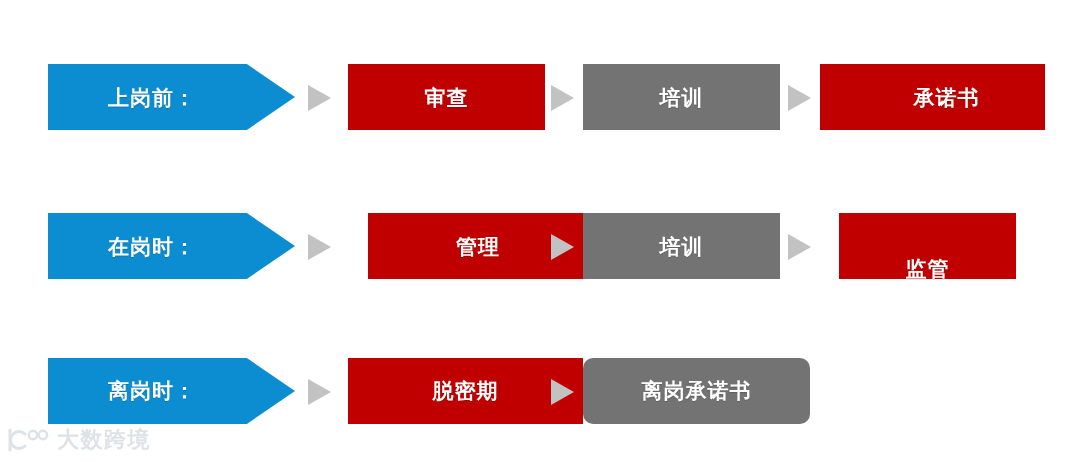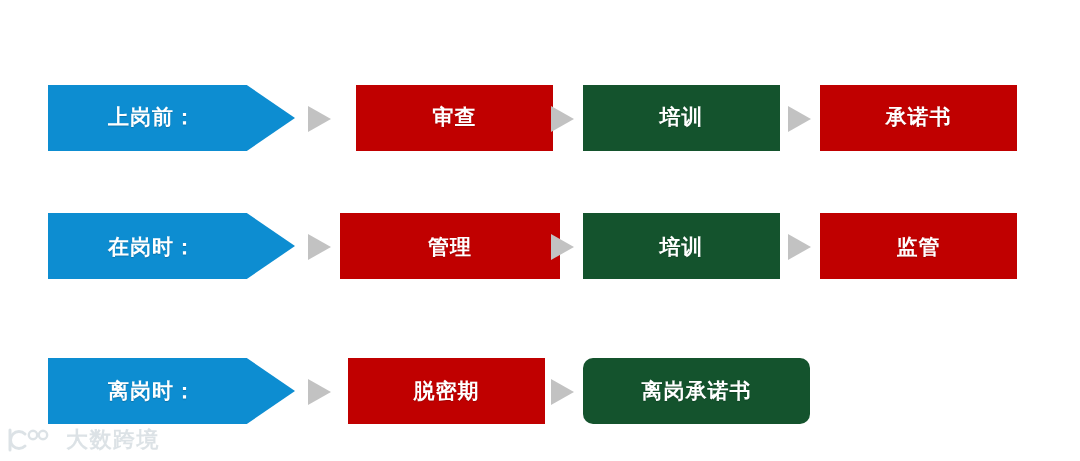--- a/index.html
+++ b/index.html
@@ -74,40 +74,40 @@
   
   .step-box {
     position: absolute;
     top: 0;
     height: 66px;
     display: flex;
     align-items: center;
     justify-content: center;
   }
   .step-box.red  { background: #c00000; }
-  .step-box.blue { background: #14532d; }
+  .step-box.blue { background: #737373; }
   .step-box .txt {
     color: #ffffff;
     font-size: 21px;
     font-weight: bold;
     letter-spacing: 1px;
     line-height: 1;
     white-space: nowrap;
     text-shadow: 0 1px 1px rgba(0,0,0,0.18);
   }
 
   
   #watermark {
     position: absolute;
     left: 6px;
     bottom: 4px;
     height: 34px;
     display: flex;
     align-items: center;
-    gap: 16px;
+    gap: 7px;
     opacity: 0.30;
     pointer-events: none;
   }
   #watermark .wm-logo {
     width: 44px;
     height: 26px;
     flex: 0 0 auto;
   }
   #watermark .wm-text {
     color: #8fa3ae;
@@ -125,76 +125,76 @@
     height: 9px;
     background: #0d8dd1;
     opacity: 0.30;
   }
 </style>
 </head>
 <body>
 
 <div id="flow-canvas">
 
-  <div class="flow-row" style="top:85px;font-family:Liberation Mono, monospace;">
+  <div class="flow-row" style="top:64px;">
     <div class="stage-label">
       <span class="txt">上岗前：</span>
     </div>
     <div class="connector" style="left:308px;">
       <div class="tri"></div>
     </div>
-    <div class="step-box red" style="left:348px; width:197px;margin-left:8px;">
+    <div class="step-box red" style="left:348px; width:197px;">
       <span class="txt">审查</span>
     </div>
     <div class="connector" style="left:551px;">
       <div class="tri"></div>
     </div>
     <div class="step-box blue" style="left:583px; width:197px;">
       <span class="txt">培训</span>
     </div>
     <div class="connector" style="left:788px;">
       <div class="tri"></div>
     </div>
-    <div class="step-box red" style="left:820px; width:197px;">
+    <div class="step-box red" style="left:820px; width:197px;padding-left:28px;">
       <span class="txt">承诺书</span>
     </div>
   </div>
 
   <div class="flow-row" style="top:213px;padding-left:25px;">
     <div class="stage-label">
       <span class="txt">在岗时：</span>
     </div>
     <div class="connector" style="left:308px;">
       <div class="tri"></div>
     </div>
-    <div class="step-box red" style="left:340px; width:220px;">
+    <div class="step-box red" style="left:368px; width:220px;">
       <span class="txt">管理</span>
     </div>
     <div class="connector" style="left:551px;">
       <div class="tri"></div>
     </div>
     <div class="step-box blue" style="left:583px; width:197px;">
       <span class="txt">培训</span>
     </div>
     <div class="connector" style="left:788px;">
       <div class="tri"></div>
     </div>
-    <div class="step-box red" style="left:820px; width:197px;">
+    <div class="step-box red" style="left:839px; width:177px;align-items:flex-end;">
       <span class="txt">监管</span>
     </div>
   </div>
 
   <div class="flow-row" style="top:358px;font-family:Liberation Serif, serif;">
     <div class="stage-label">
       <span class="txt">离岗时：</span>
     </div>
     <div class="connector" style="left:308px;">
       <div class="tri"></div>
     </div>
-    <div class="step-box red" style="left:348px; width:197px;align-items:center;">
+    <div class="step-box red" style="left:348px; width:235px;align-items:center;">
       <span class="txt">脱密期</span>
     </div>
     <div class="connector" style="left:551px;">
       <div class="tri"></div>
     </div>
     <div class="step-box blue" style="left:583px; width:227px;border-radius:10px;">
       <span class="txt">离岗承诺书</span>
     </div>
   </div>
 

